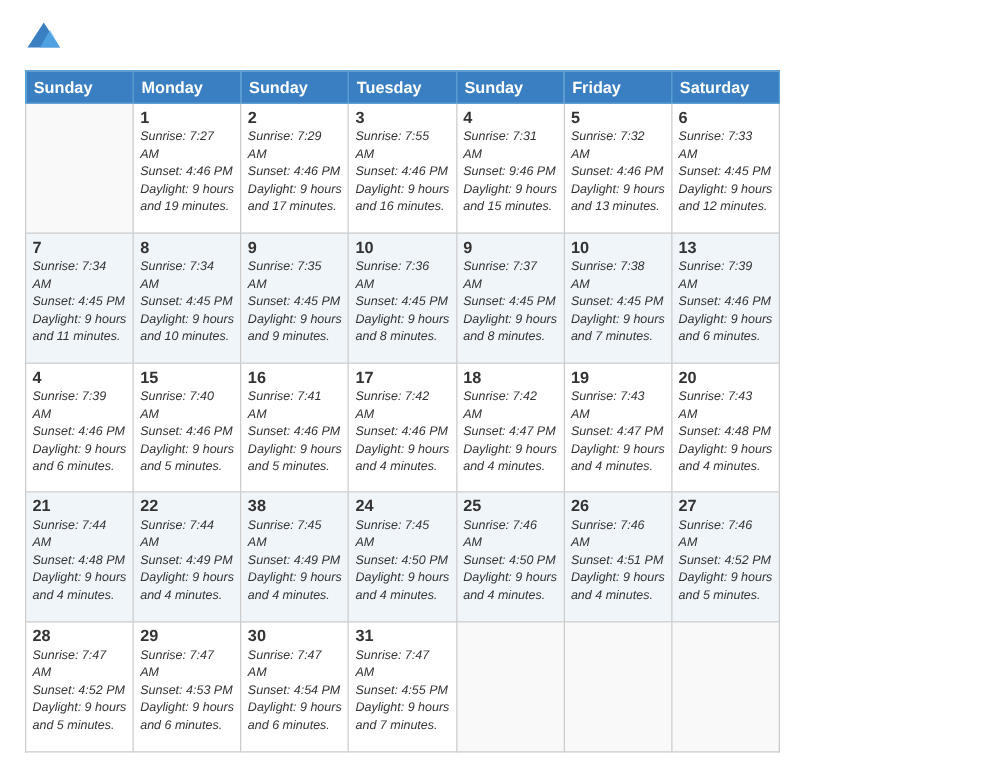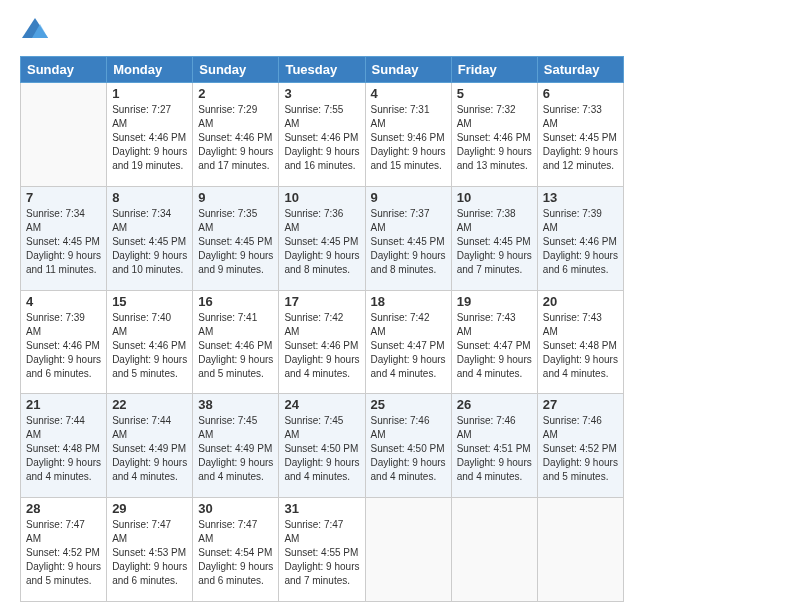--- a/index.html
+++ b/index.html
@@ -89,20 +89,21 @@
     .day-number {
       font-size: 13px;
       font-weight: bold;
       display: block;
       margin-bottom: 2px;
     }
     .day-info {
       color: #333;
       font-size: 10px;
       line-height: 1.4;
+      font-style: italic;
     }
     .row-shade {
       background: #f0f5fa;
     }
   </style>
 </head>
 <body>
 
 <div class="page">
   <div class="header">

